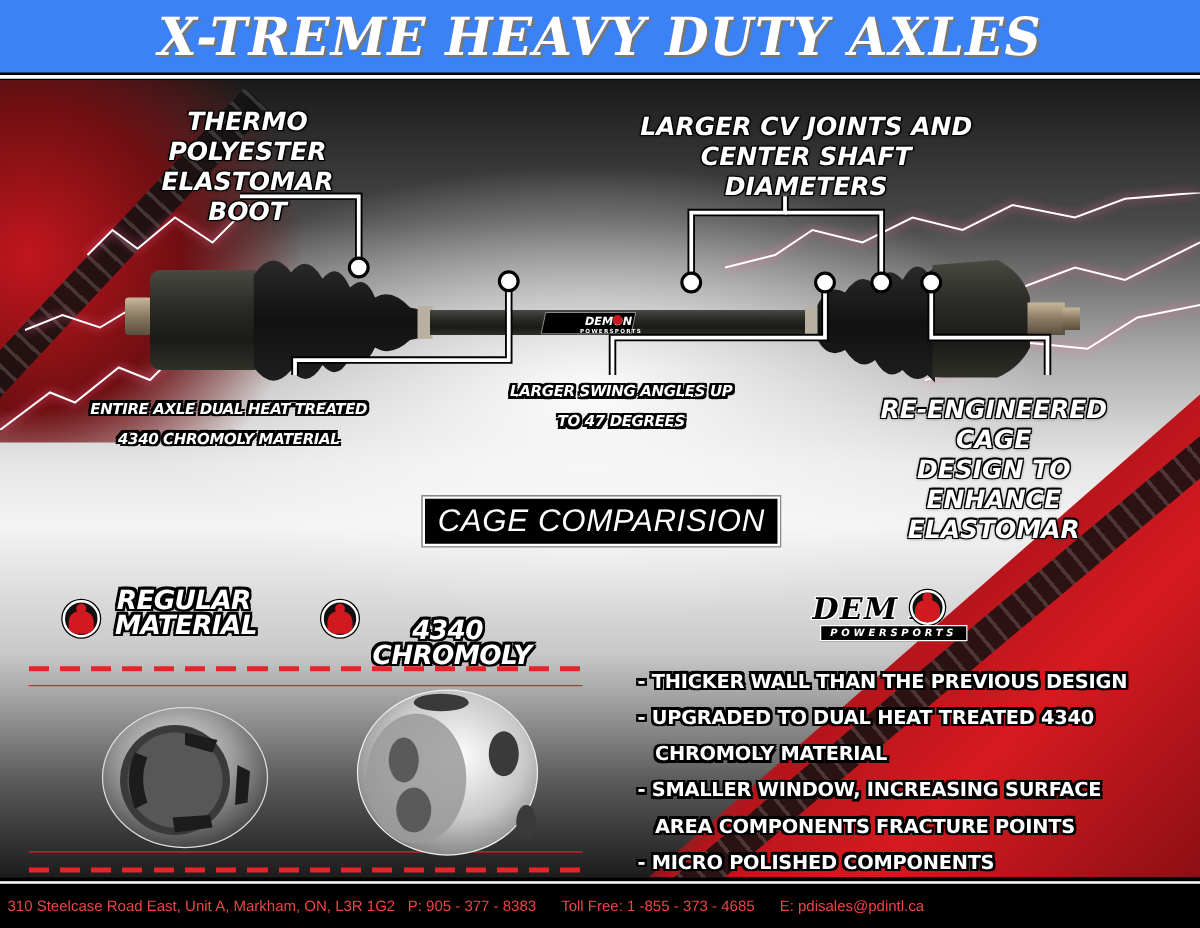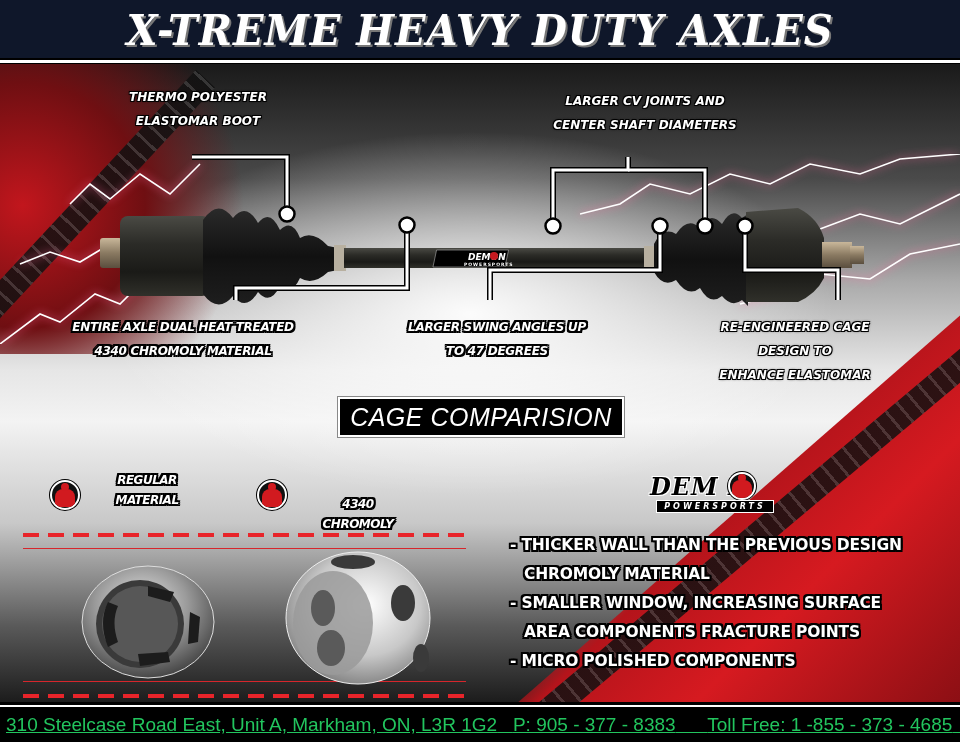--- a/index.html
+++ b/index.html
@@ -1,21 +1,21 @@
 <!DOCTYPE html>
 <html><head>
 <meta charset="utf-8">
 <style>
   * { box-sizing: border-box; margin: 0; padding: 0; }
   html, body { width: 960px; height: 742px; overflow: hidden; background: #000; }
   body { font-family: "DejaVu Sans", sans-serif; position: relative; }
 
   .header {
     position: absolute; left: 0; top: 0; width: 960px; height: 58px;
-    background: #0f172a; display: flex; align-items: center; justify-content: center;
+    background: #3b82f6; display: flex; align-items: center; justify-content: center;
   }
   .header-title {
     font-family: "DejaVu Serif", serif; font-weight: bold; font-style: italic;
     font-size: 40px; color: #fff; letter-spacing: 1px; transform: scaleY(1.05);
     text-shadow: 2px 2px 0 #777;
   }
   .header-rule { position: absolute; left: 0; top: 60px; width: 960px; height: 3px; background: #fff; }
 
   .stage {
     position: absolute; left: 0; top: 64px; width: 960px; height: 638px; overflow: hidden;
@@ -40,21 +40,21 @@
   .tread-tl { left: -40px; top: 265px; width: 360px; transform: rotate(-47deg); }
   .tread-br { left: 470px; top: 700px; width: 700px; transform: rotate(-40deg); }
 
   .bolt { position: absolute; stroke: #fff; fill: none; stroke-width: 1.6; }
   .bolt-glow { filter: drop-shadow(0 0 4px #ff6aa0); }
 
   .axle { position: absolute; left: 98px; top: 104px; width: 770px; height: 160px; }
 
   .callout-text {
     position: absolute; font-family: "DejaVu Sans", sans-serif; font-weight: bold; font-style: italic;
-    color: #fff; text-align: center; line-height: 24px; font-size: 12px;
+    color: #fff; text-align: center; line-height: 24px; font-size: 20px;
     text-shadow: -1px -1px 0 #000, 1px -1px 0 #000, -1px 1px 0 #000, 1px 1px 0 #000, 0 0 3px #000;
   }
   .callout-text.dark {
     color: #fff; font-size: 12px; letter-spacing: -0.3px;
     text-shadow: -2px -2px 0 #000, 2px -2px 0 #000, -2px 2px 0 #000, 2px 2px 0 #000, 0 2px 0 #000, 2px 0 0 #000, -2px 0 0 #000, 0 -2px 0 #000;
   }
   .line-block { display: block; }
 
   .leader { position: absolute; }
 
@@ -68,21 +68,21 @@
   .demon-badge {
     position: absolute; width: 30px; height: 30px; border-radius: 50%;
     background: #111; border: 2px solid #fff; box-shadow: 0 0 0 1px #000;
     display: flex; align-items: center; justify-content: center; overflow: hidden;
   }
   .demon-badge .fig { width: 20px; height: 18px; background: #d11a1f; border-radius: 8px 8px 3px 3px; position: relative; top: 3px; }
   .demon-badge .fig::before { content: ""; position: absolute; left: 6px; top: -6px; width: 8px; height: 8px; border-radius: 50%; background: #d11a1f; }
 
   .mat-label {
     position: absolute; font-family: "DejaVu Sans", sans-serif; font-weight: bold; font-style: italic;
-    color: #fff; font-size: 12px; line-height: 20px; text-align: center; letter-spacing: -0.5px;
+    color: #fff; font-size: 21px; line-height: 20px; text-align: center; letter-spacing: -0.5px;
     text-shadow: -2px -2px 0 #000, 2px -2px 0 #000, -2px 2px 0 #000, 2px 2px 0 #000, 0 2px 0 #000, 2px 0 0 #000, -2px 0 0 #000, 0 -2px 0 #000;
   }
 
   .dash-row { position: absolute; left: 23px; width: 443px; height: 4px;
     background: repeating-linear-gradient(90deg, #e8242a 0 16px, transparent 16px 25px); }
   .thin-red { position: absolute; left: 23px; width: 443px; height: 1px; background: #d6262c; }
 
   .cage { position: absolute; }
 
   .brand-logo { position: absolute; left: 650px; top: 474px; width: 130px; height: 42px; }
@@ -104,21 +104,21 @@
     color: #fff; line-height: 29px; letter-spacing: -0.2px; white-space: nowrap;
     text-shadow: -2px -2px 0 #000, 2px -2px 0 #000, -2px 2px 0 #000, 2px 2px 0 #000, 0 2px 0 #000, 2px 0 0 #000, -2px 0 0 #000, 0 -2px 0 #000;
   }
   .feature .indent { padding-left: 14px; display: block; }
 
   .footer-rule { position: absolute; left: 0; top: 705px; width: 960px; height: 2px; background: #fff; }
   .footer {
     position: absolute; left: 0; top: 708px; width: 960px; height: 34px; background: #000;
     display: flex; align-items: center; padding-left: 6px; gap: 0;
   }
-  .footer span { font-family: "Liberation Sans", sans-serif; font-size: 19px; color: #22c55e; white-space: pre; text-decoration: underline; }
+  .footer span { font-family: "Liberation Sans", sans-serif; font-size: 12px; color: #ef4444; white-space: pre; }
 </style>
 </head>
 <body>
 
 <div class="header">
   <div class="header-title">X-TREME HEAVY DUTY AXLES</div>
 </div>
 <div class="header-rule"></div>
 
 <div class="stage">
@@ -217,21 +217,21 @@
     <span class="line-block">ELASTOMAR BOOT</span>
   </div>
   <div class="callout-text" style="left:510px;top:25px;width:270px;">
     <span class="line-block">LARGER CV JOINTS AND</span>
     <span class="line-block">CENTER SHAFT DIAMETERS</span>
   </div>
   <div class="callout-text dark" style="left:18px;top:251px;width:330px;">
     <span class="line-block">ENTIRE AXLE DUAL HEAT TREATED</span>
     <span class="line-block">4340 CHROMOLY MATERIAL</span>
   </div>
-  <div class="callout-text dark" style="left:362px;top:251px;width:270px;">
+  <div class="callout-text dark" style="left:362px;top:237px;width:270px;">
     <span class="line-block">LARGER SWING ANGLES UP</span>
     <span class="line-block">TO 47 DEGREES</span>
   </div>
   <div class="callout-text" style="left:680px;top:251px;width:230px;">
     <span class="line-block">RE-ENGINEERED CAGE</span>
     <span class="line-block">DESIGN TO</span>
     <span class="line-block">ENHANCE ELASTOMAR</span>
   </div>
 
   <div class="cage-title" style="top:333px;">
@@ -297,20 +297,21 @@
         <div class="fig"></div>
       </div>
     <div class="brand-sub">POWERSPORTS</div>
   </div>
 
   <div class="features" style="top:467px;">
     <div class="feature">
       <span>- THICKER WALL THAN THE PREVIOUS DESIGN</span>
     </div>
     <div class="feature">
+      <span>- UPGRADED TO DUAL HEAT TREATED 4340</span>
       <span class="indent">CHROMOLY MATERIAL</span>
     </div>
     <div class="feature">
       <span>- SMALLER WINDOW, INCREASING SURFACE</span>
       <span class="indent">AREA COMPONENTS FRACTURE POINTS</span>
     </div>
     <div class="feature">
       <span>- MICRO POLISHED COMPONENTS</span>
     </div>
   </div>

